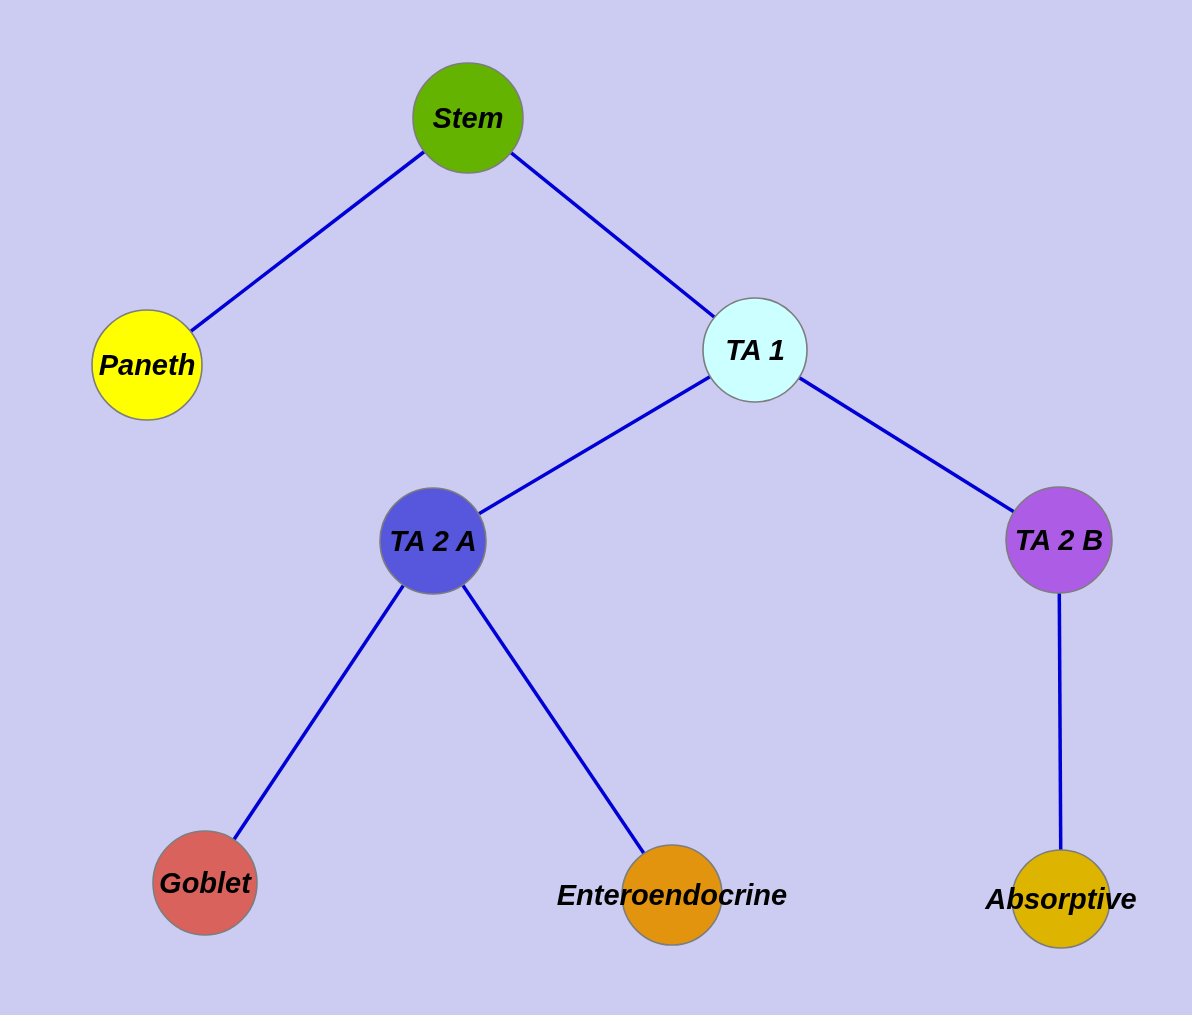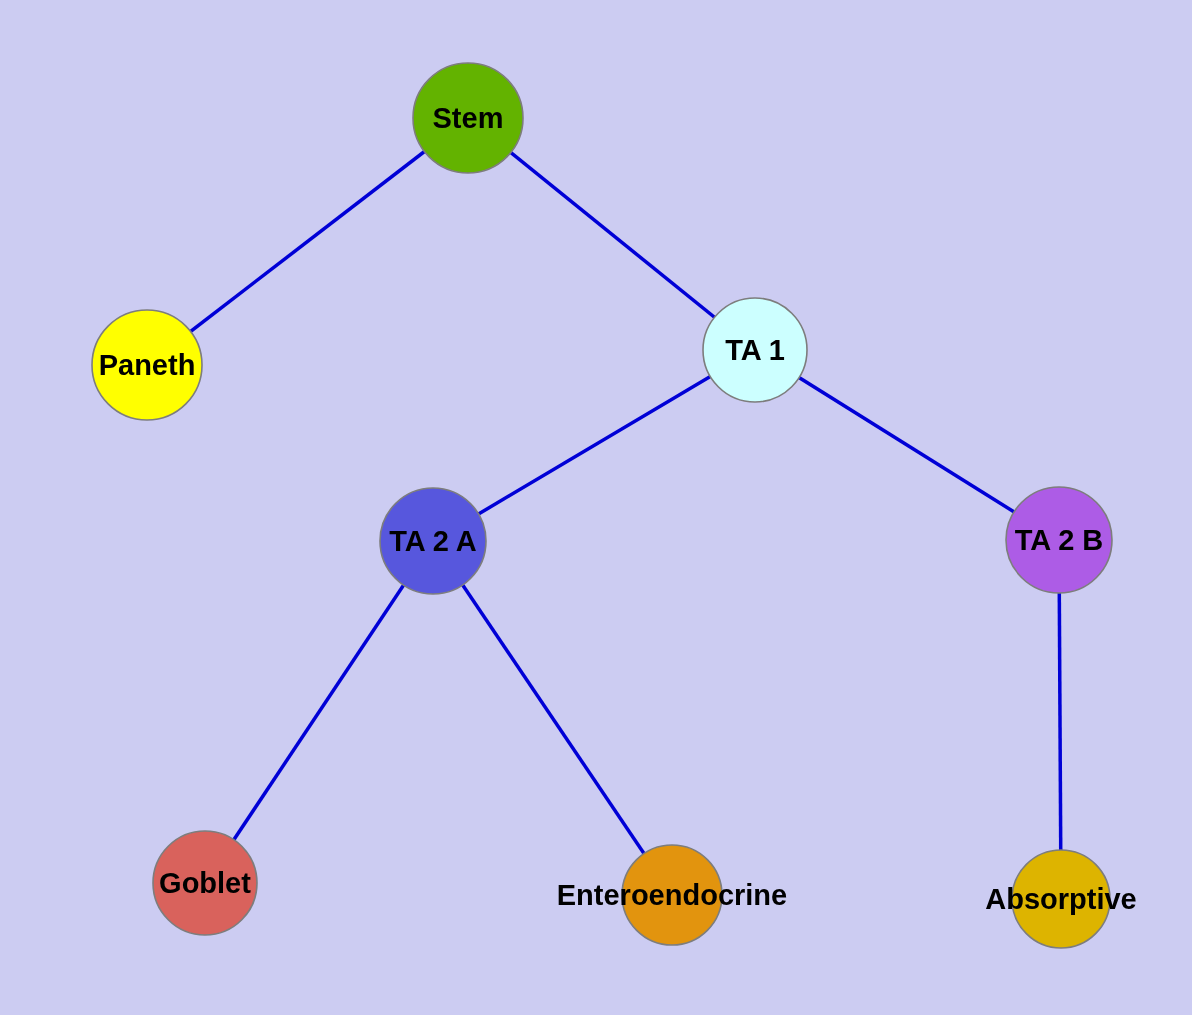--- a/index.html
+++ b/index.html
@@ -14,20 +14,21 @@
     height: 1023px;
     background: #ffffff;
     overflow: hidden;
   }
   .graph-area {
     position: absolute;
     top: 0;
     left: 0;
     width: 1192px;
     height: 1015px;
+    font-style: italic;
   }
   svg {
     display: block;
   }
   .edge-line {
     fill: none;
   }
   .node-circle {
     cursor: pointer;
   }

